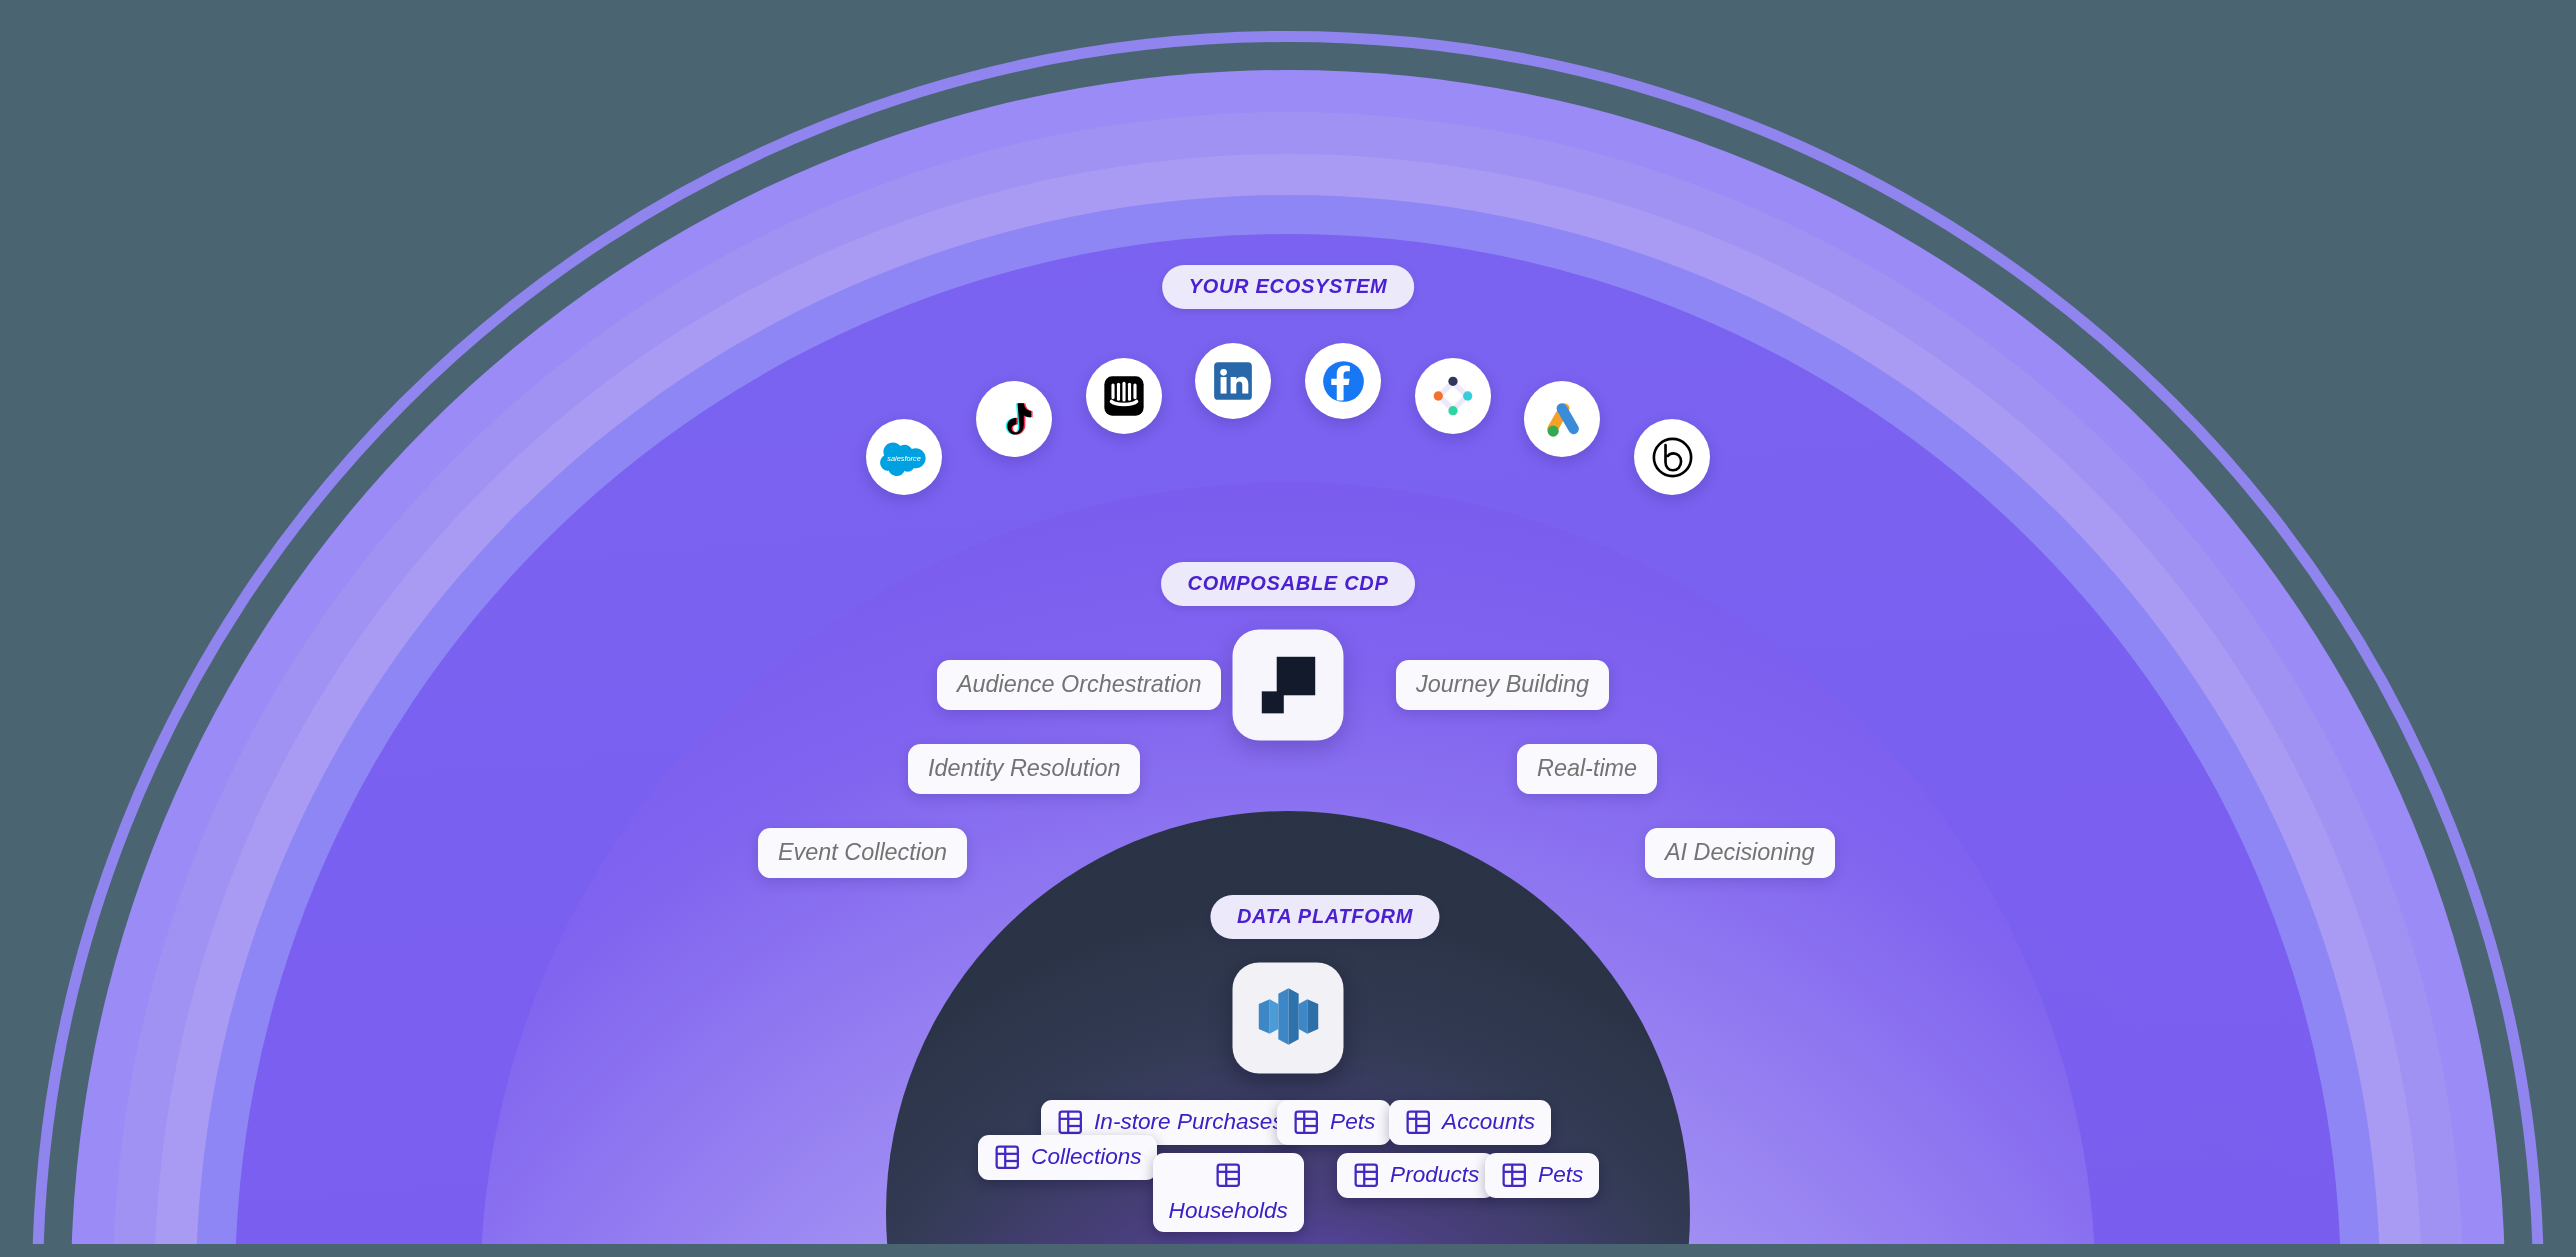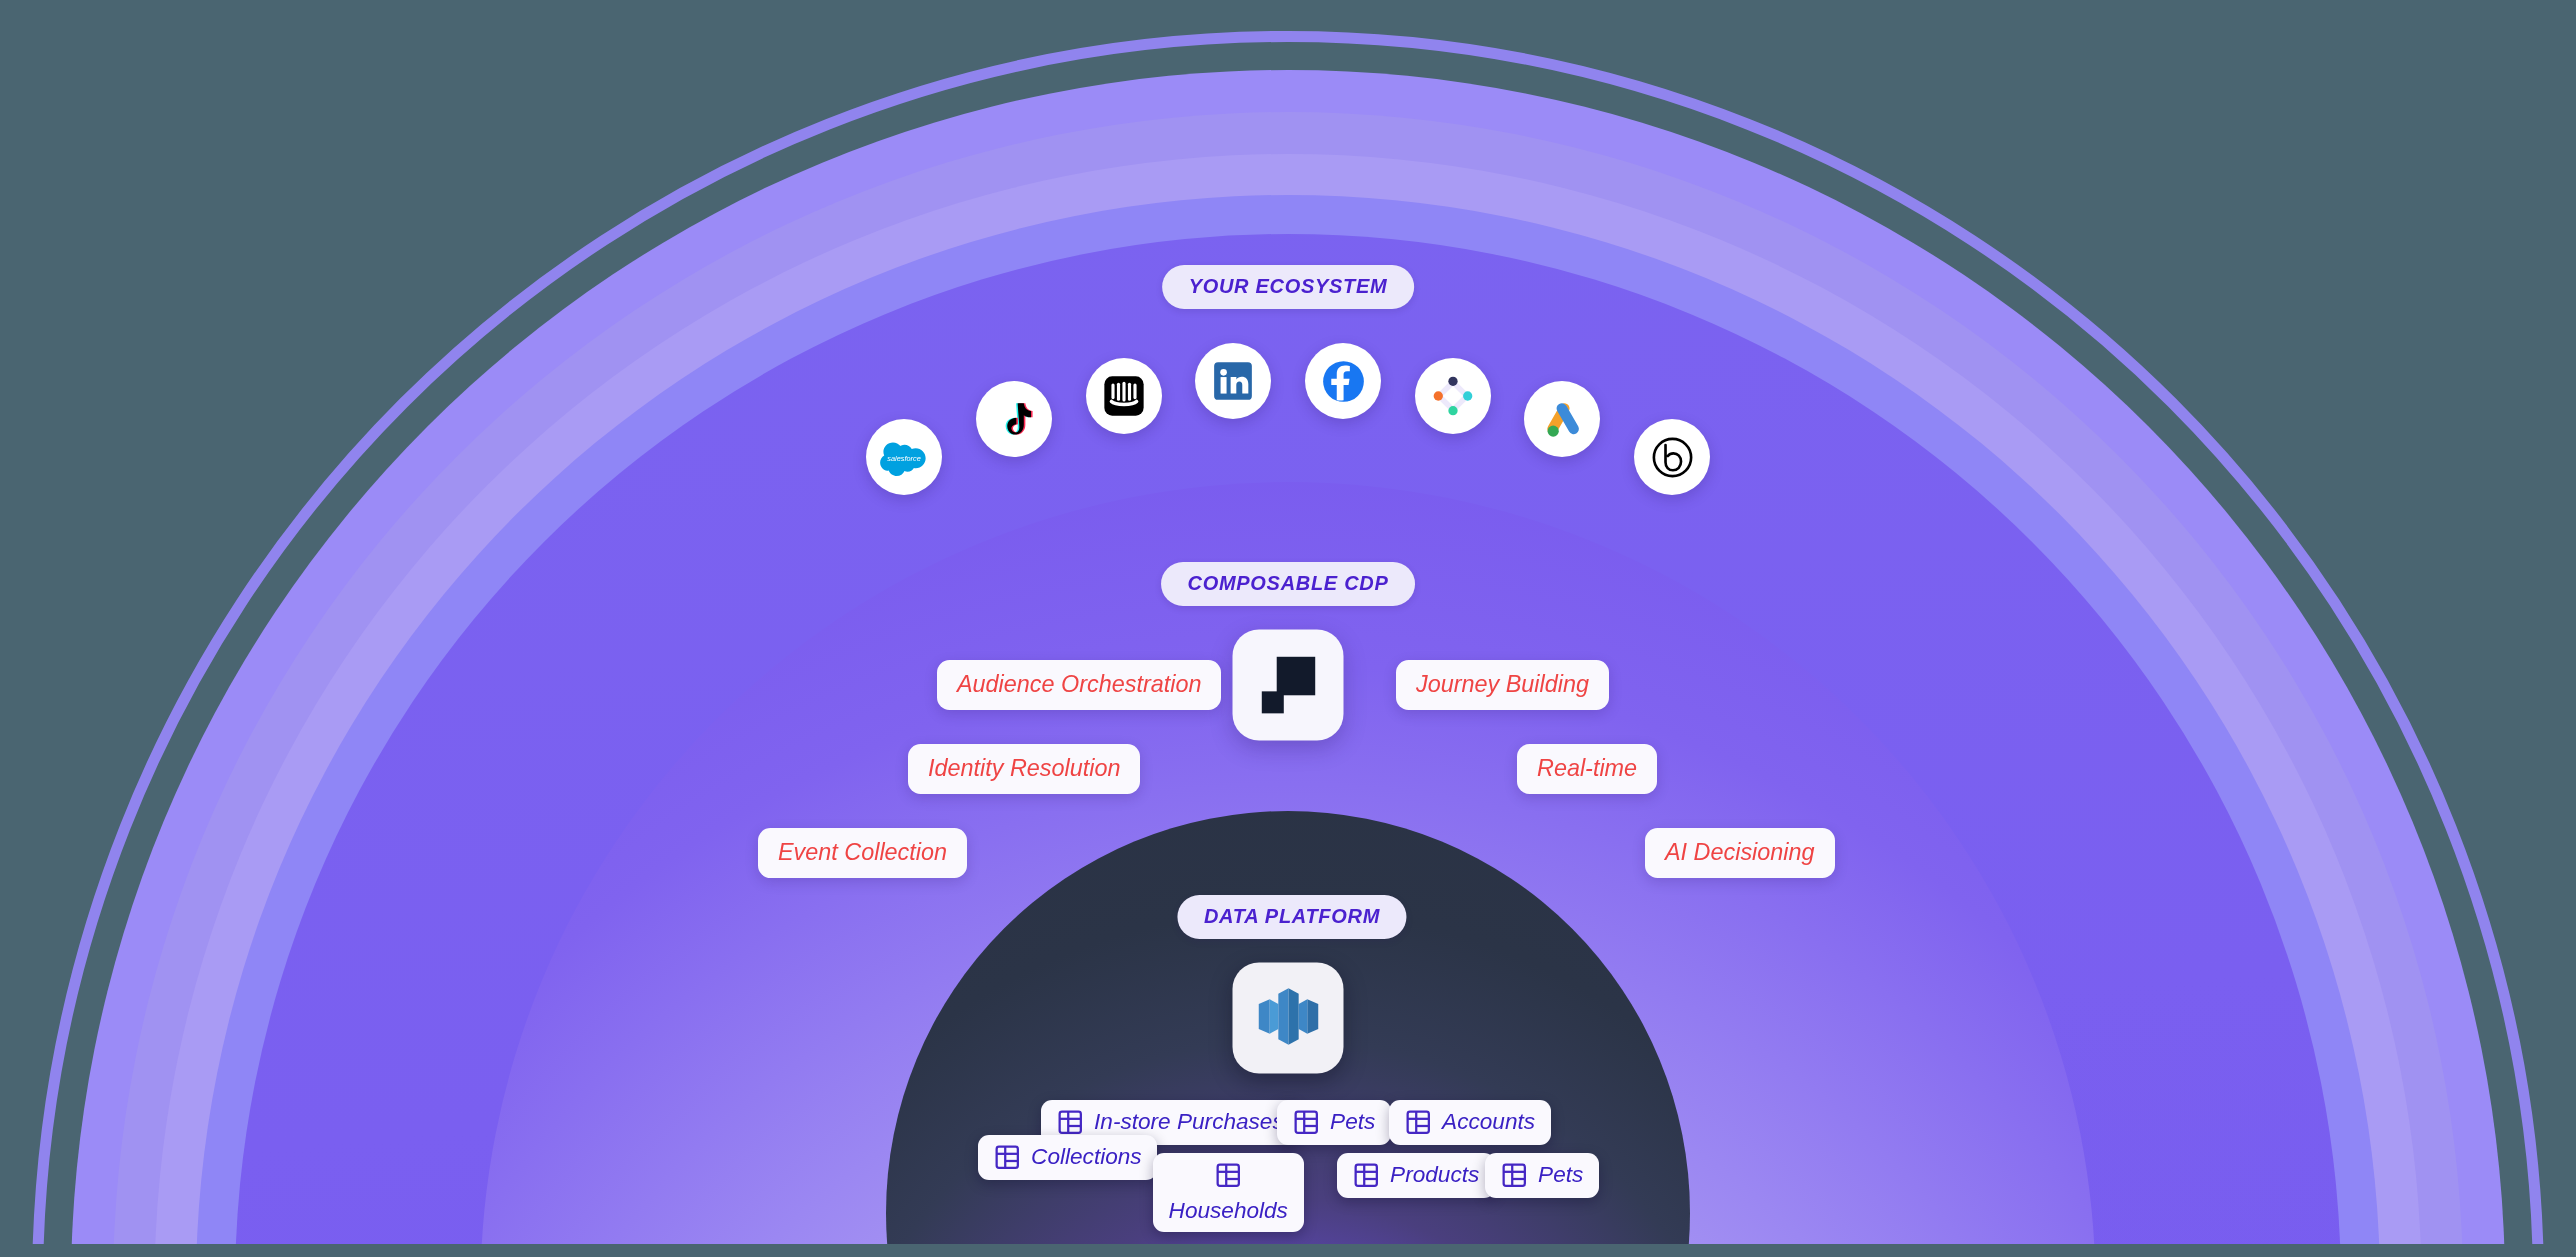--- a/index.html
+++ b/index.html
@@ -103,21 +103,21 @@
     padding: 10px 26.5px 11px;
     font-size: 20px;
     font-weight: bold;
     letter-spacing: 0.7px;
     color: #4b21cf;
     white-space: nowrap;
     box-shadow: 0 2.3px 7.8px rgba(40,20,90,0.14);
   }
   #badge-ecosystem { left: 1288px; top: 265px; }
   #badge-cdp       { left: 1288px; top: 562px; }
-  #badge-data      { left: 1292px; top: 895px; }
+  #badge-data      { left: 1325px; top: 895px; }
 
   
   .logo-circle {
     position: absolute;
     width: 76px;
     height: 76px;
     border-radius: 50%;
     background: #ffffff;
     transform: translate(-50%, -50%);
     display: flex;
@@ -159,21 +159,21 @@
     justify-content: center;
   }
 
   
   .pill {
     position: absolute;
     background: #faf9fe;
     border-radius: 12.5px;
     padding: 13.3px 20px;
     font-size: 23.4px;
-    color: #ef4444;
+    color: #737373;
     white-space: nowrap;
     box-shadow: 0 3.9px 12.5px rgba(40,18,96,0.18);
     line-height: 1;
   }
 
   
   .chip {
     position: absolute;
     display: flex;
     align-items: center;

